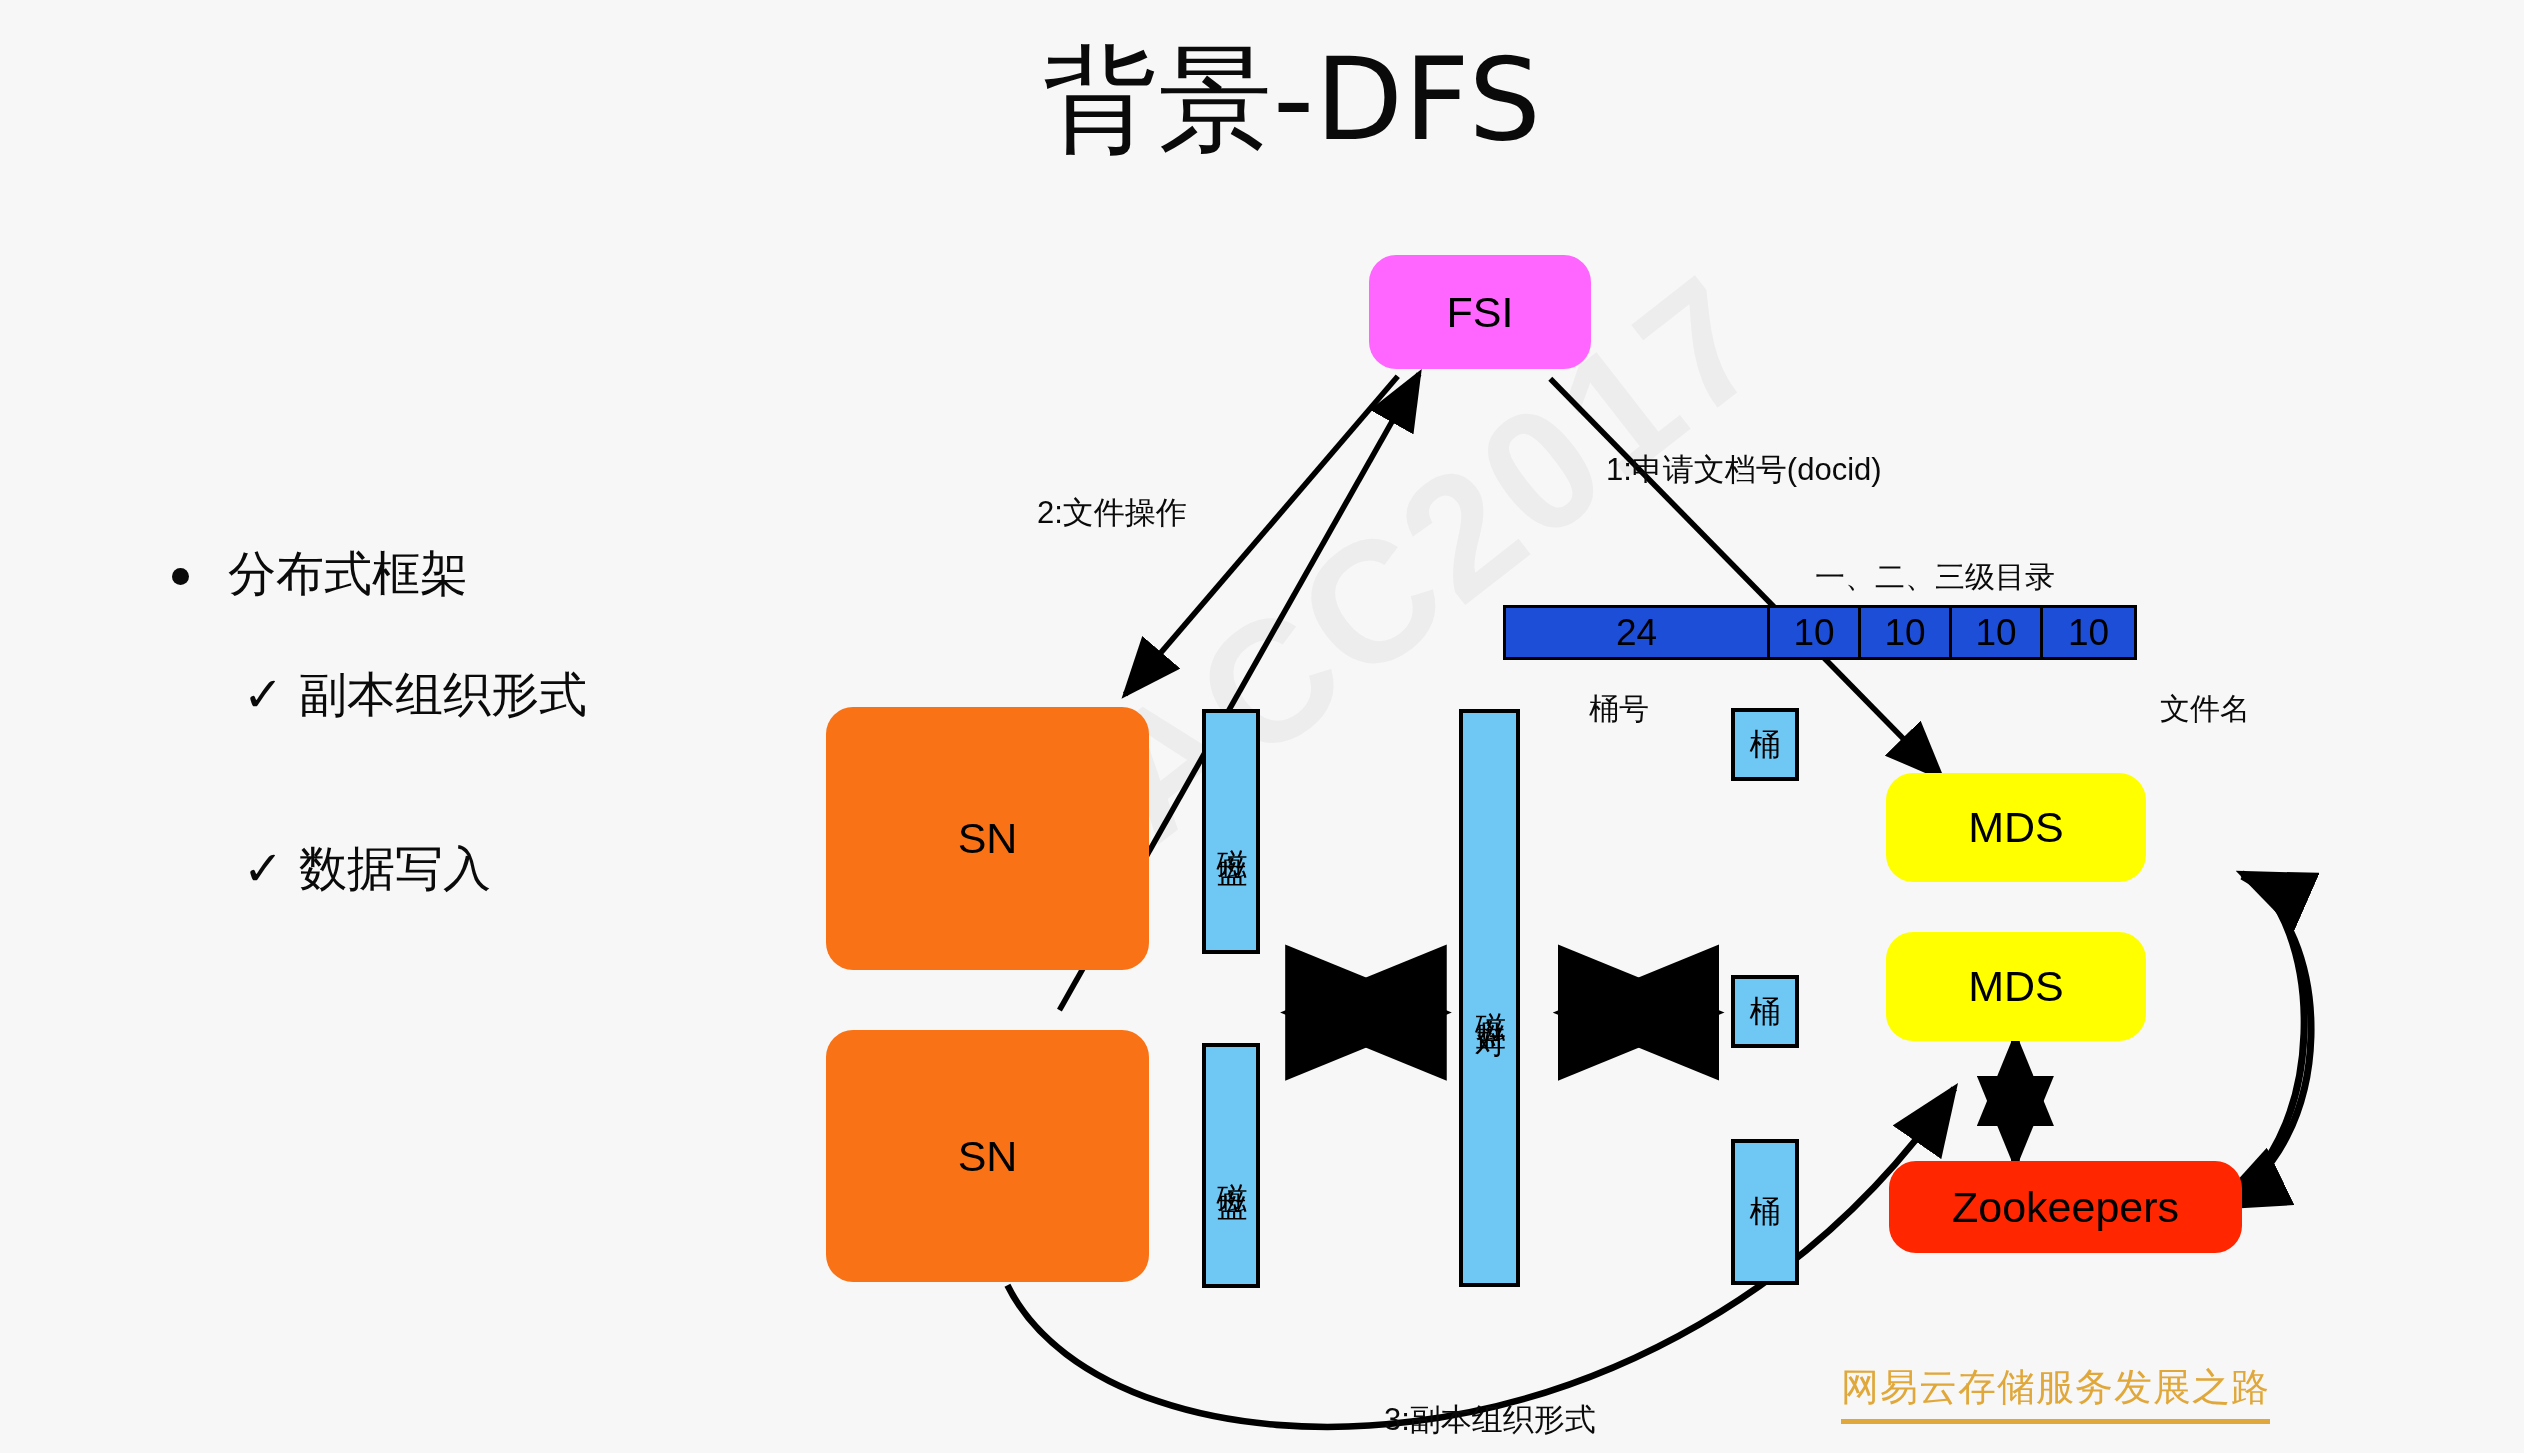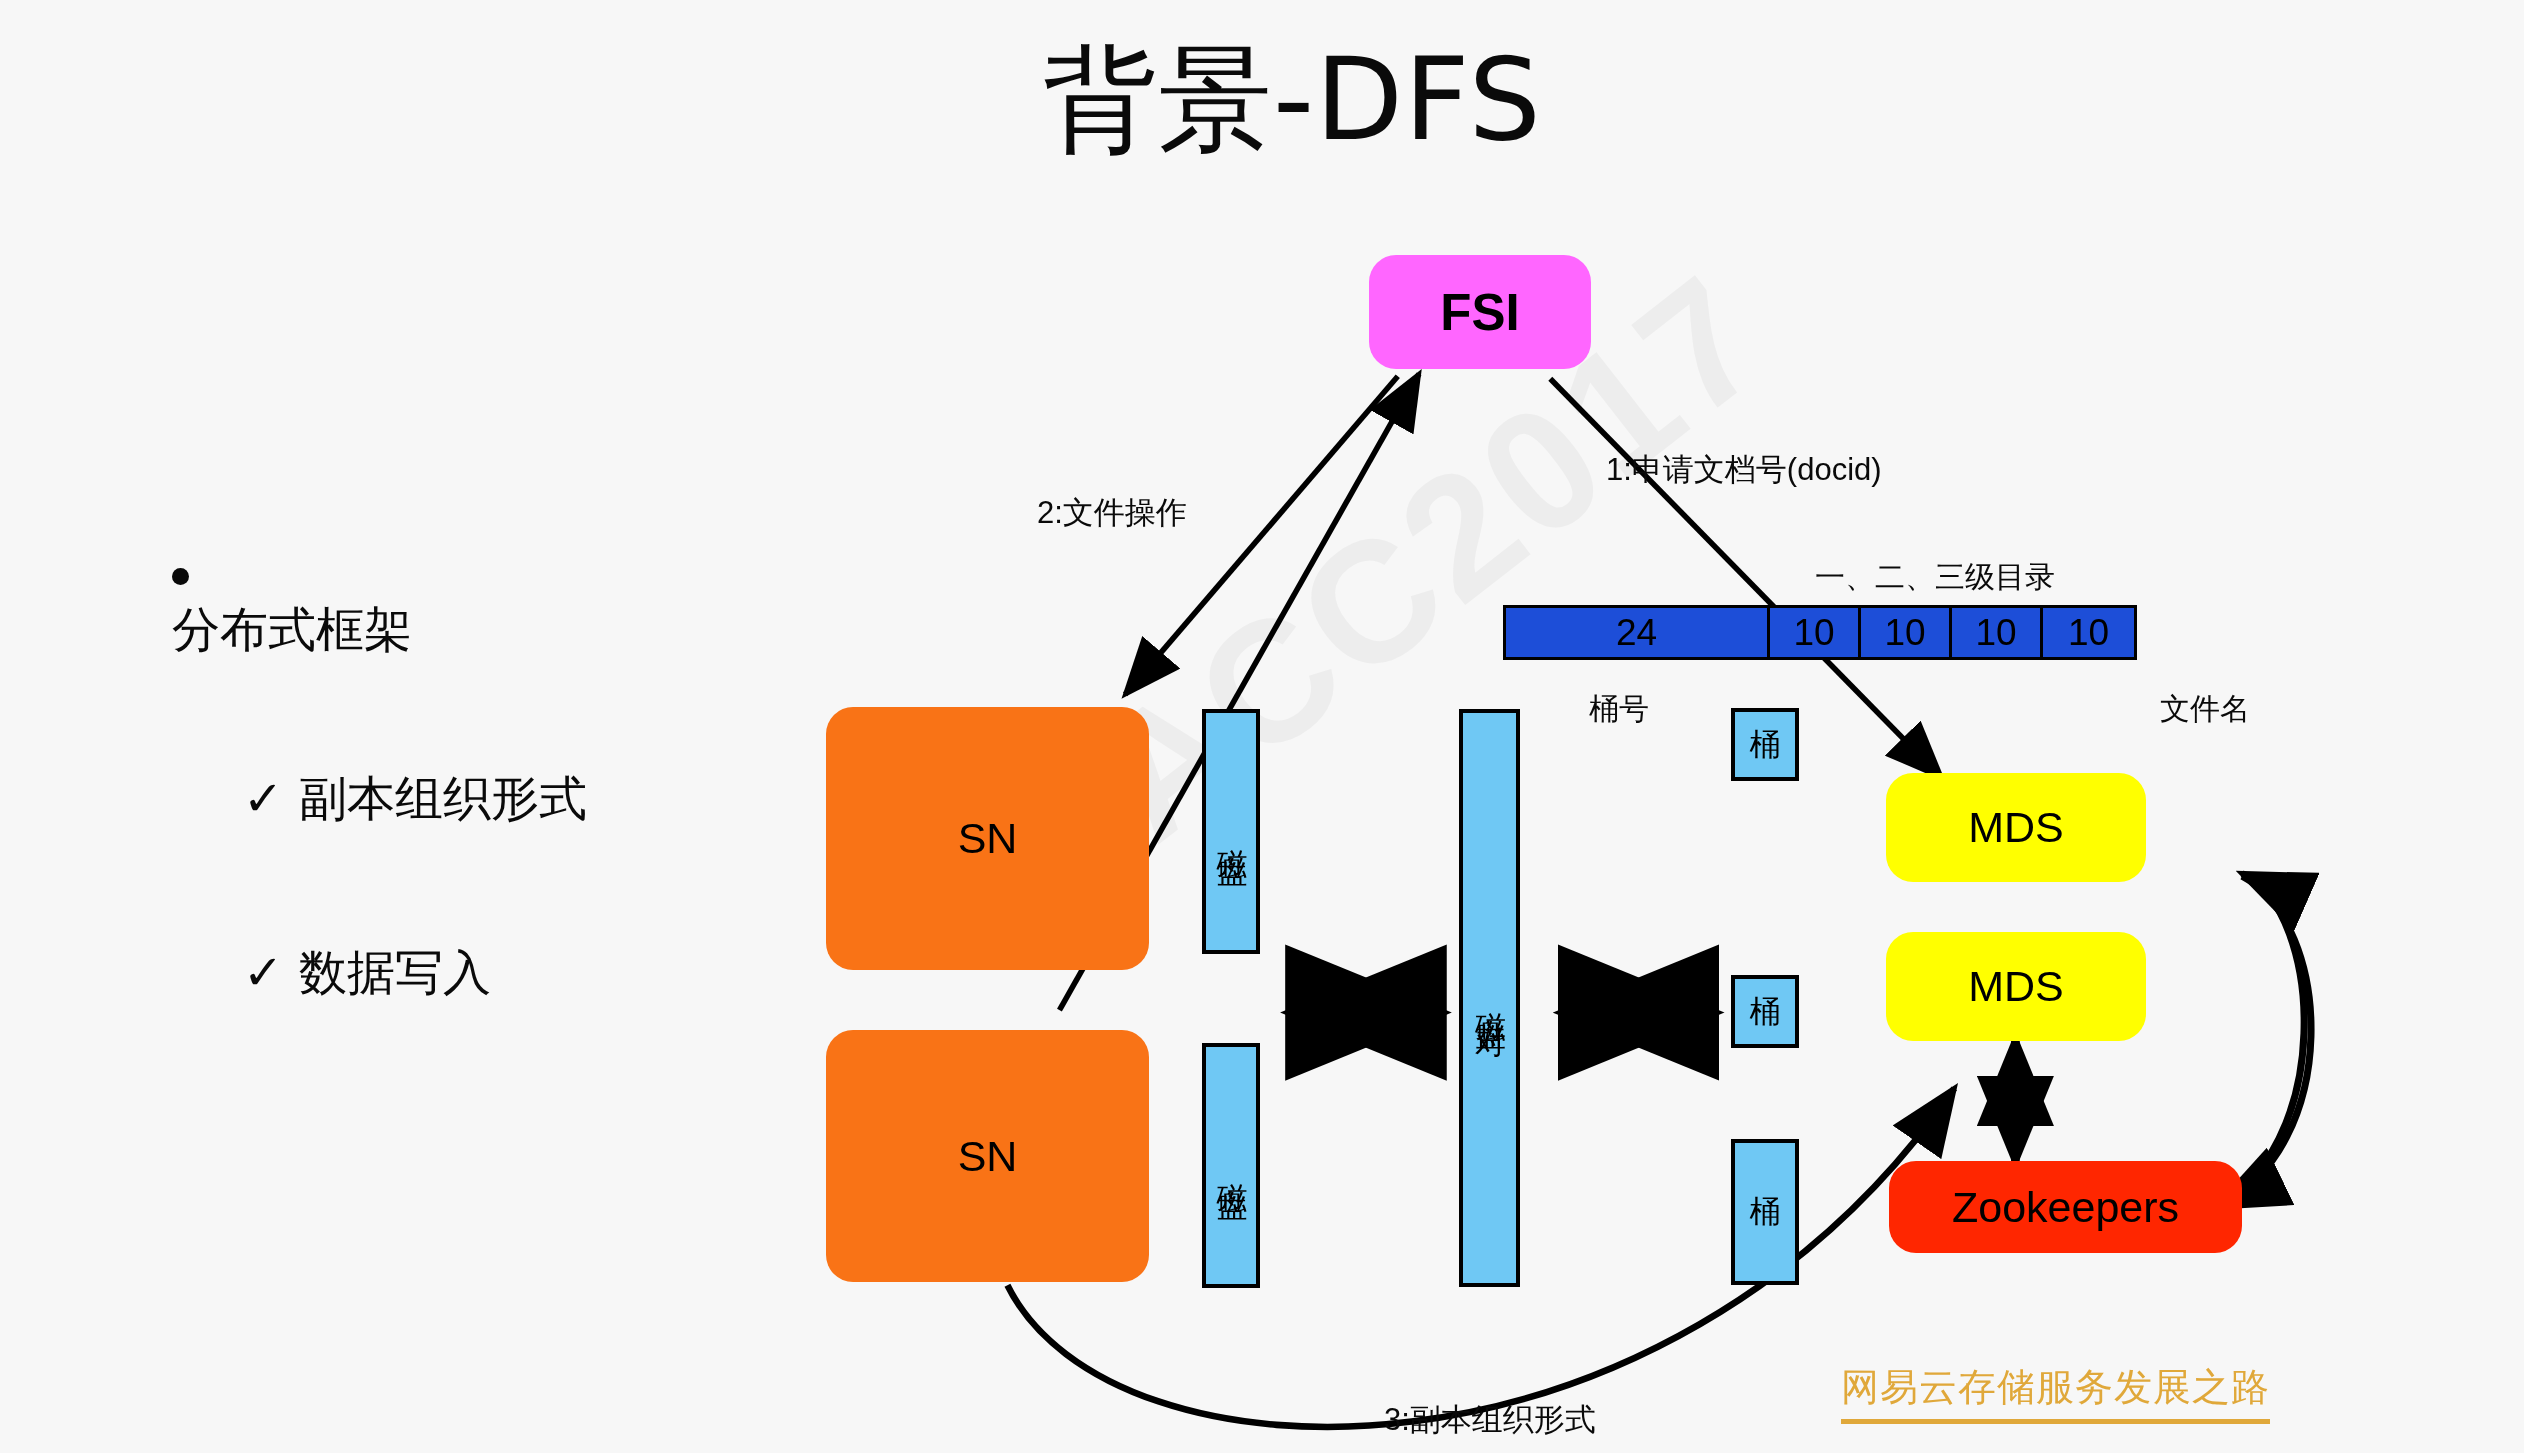--- a/index.html
+++ b/index.html
@@ -48,21 +48,21 @@
     width:656px;
     color:#0a0a0a;
   }
   .bul-row{
     display:flex;
     align-items:flex-start;
     font-size:48px;
     line-height:1.1;
     white-space:nowrap;
   }
-  .bul-top{margin-bottom:116px;flex-direction:column;}
+  .bul-top{margin-bottom:65px;}
   .bul-mid{margin-bottom:121px; padding-left:71px;}
   .bul-bot{padding-left:71px;}
   .bul-mark{
     width:56px;
     flex:0 0 56px;
     font-size:48px;
   }
   .bul-dot{
     width:56px;
     flex:0 0 56px;
@@ -77,21 +77,21 @@
   
   .node{
     position:absolute;
     display:flex;
     align-items:center;
     justify-content:center;
     color:#000;
     box-sizing:border-box;
   }
   .rounded{border-radius:27px;}
-  .fsi{background:#ff66ff;font-size:51px;font-weight:bold;}
+  .fsi{background:#ff66ff;font-size:43px;}
   .sn {background:#f97316;font-size:43px;}
   .mds{background:#ffff00;font-size:43px;}
   .zk {background:#ff2600;font-size:43px;}
   .col{
     background:#6fc8f4;
     border:4.5px solid #000;
     font-size:31px;
     line-height:1.25;
     writing-mode:vertical-rl;
     text-orientation:upright;

